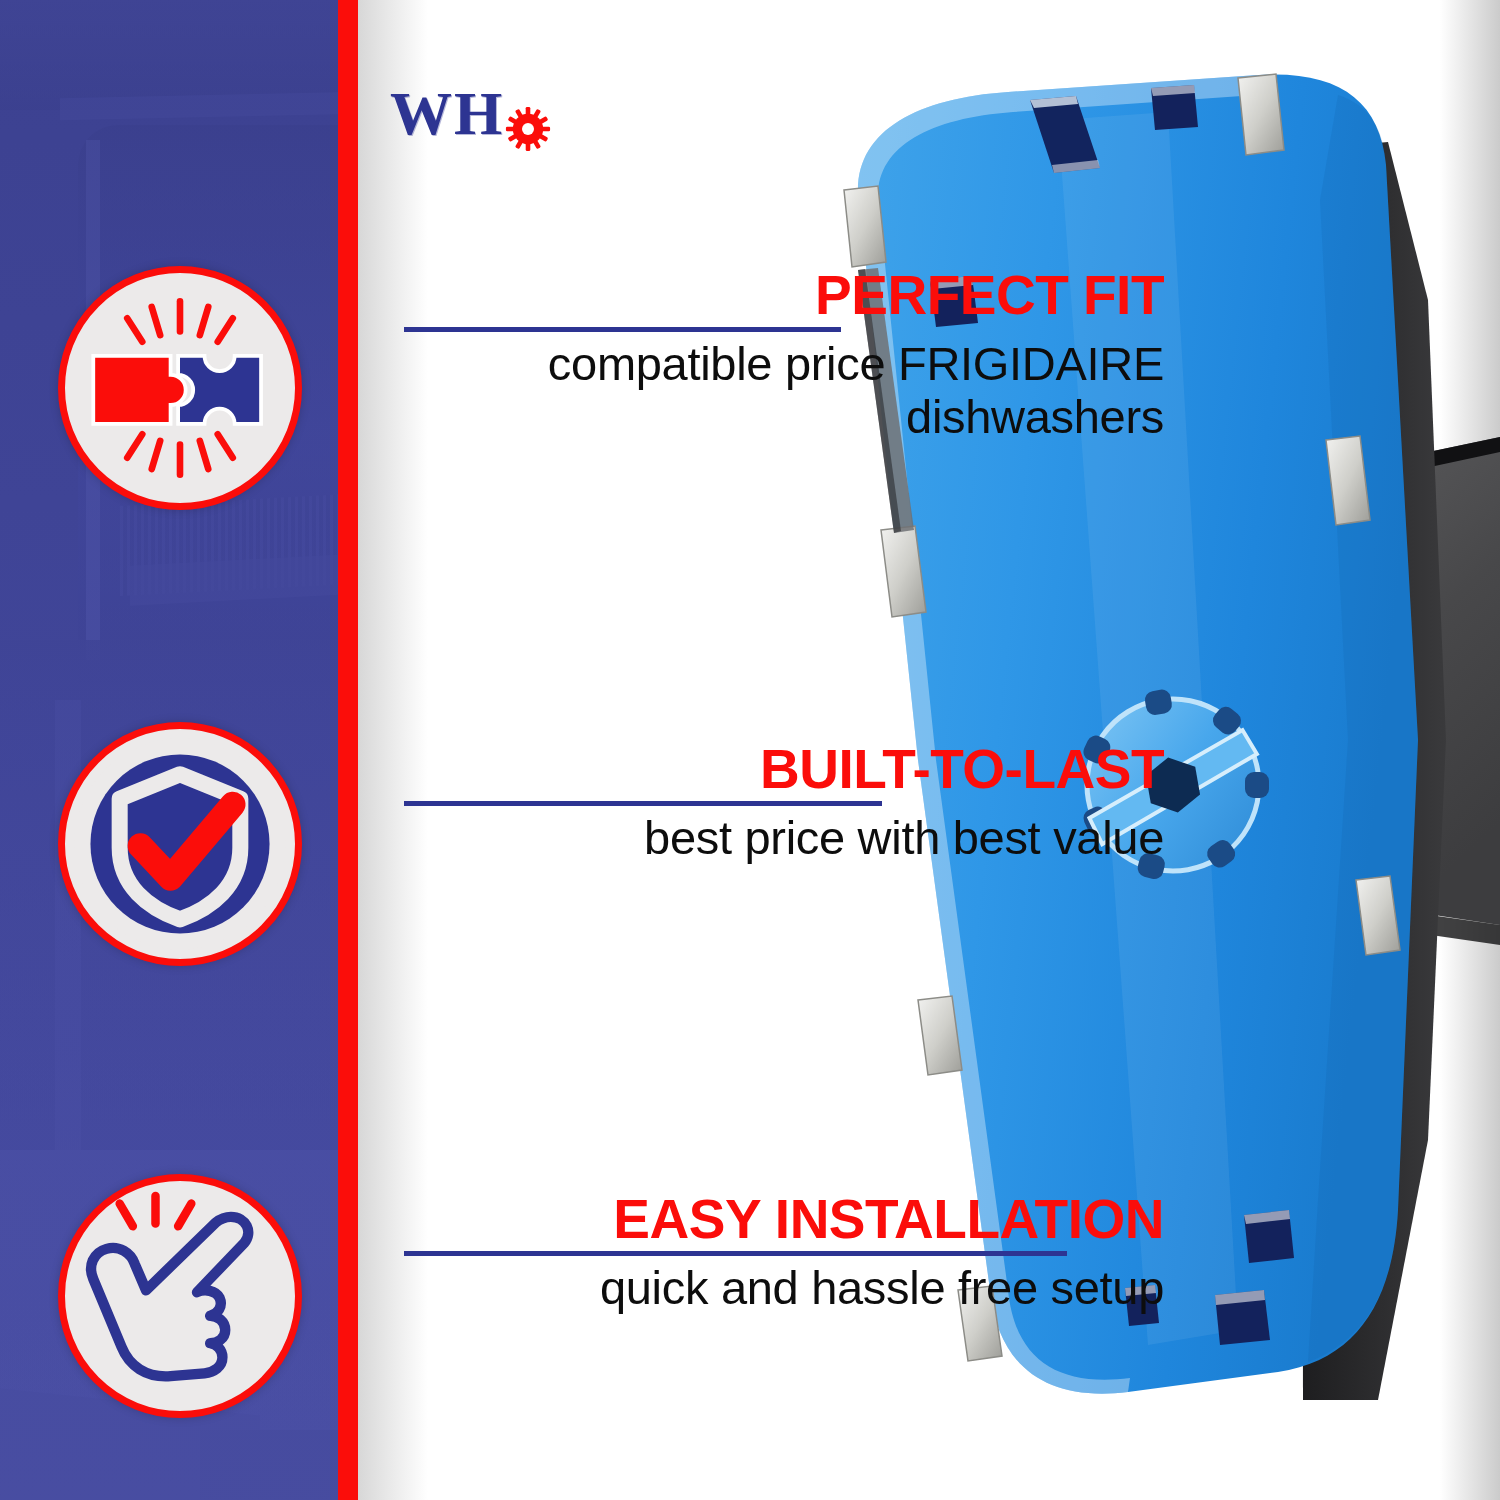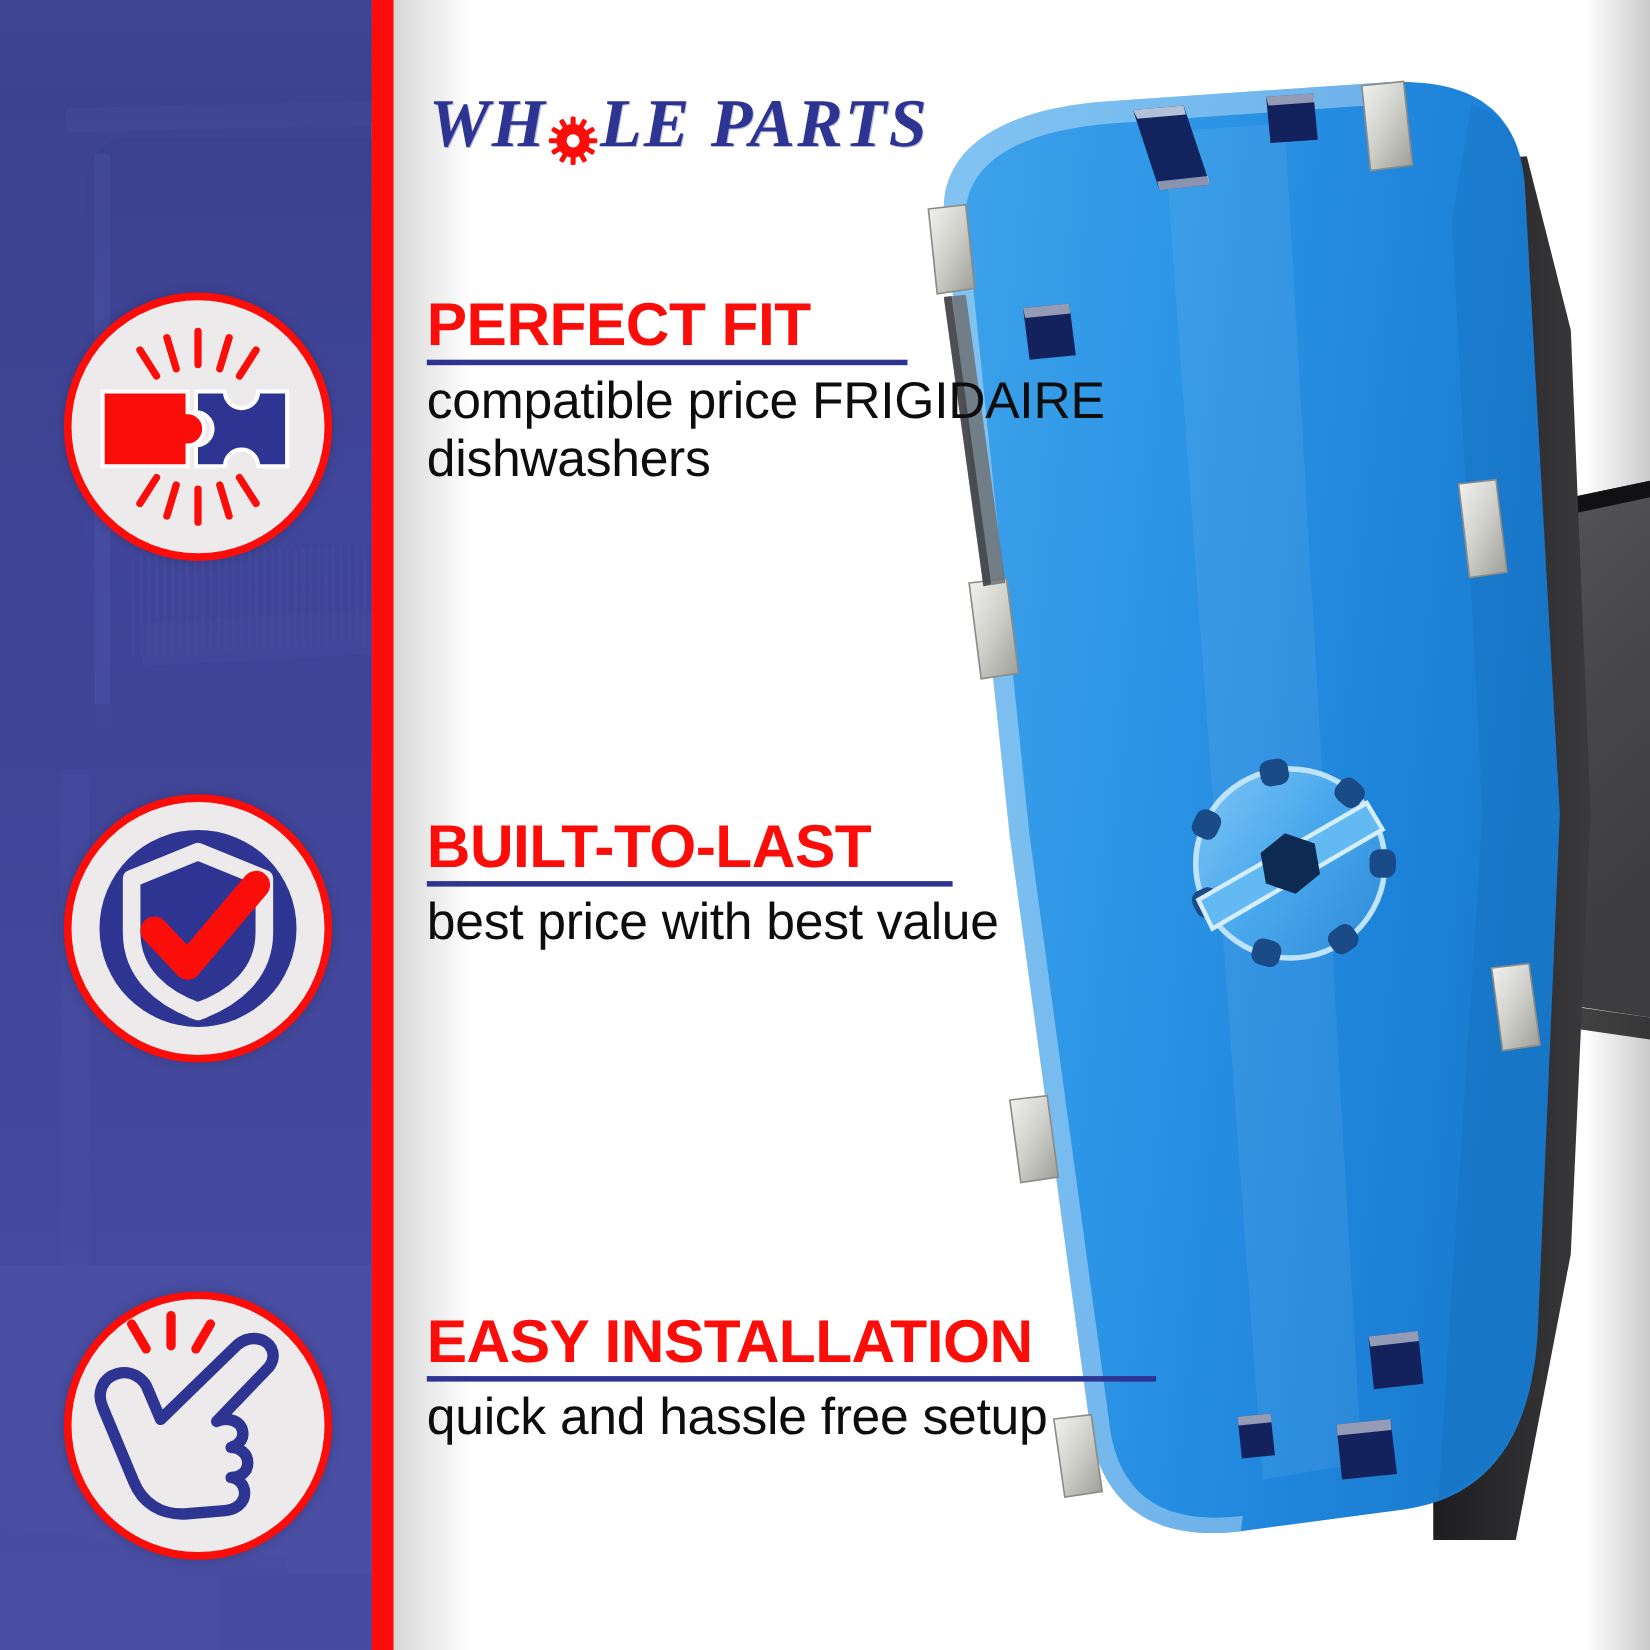--- a/index.html
+++ b/index.html
@@ -114,34 +114,33 @@
     position: absolute;
     left: 32px; top: 78px;
     display: flex; align-items: center;
     font-family: "Liberation Serif", serif;
     font-weight: bold;
     font-size: 62px;
     letter-spacing: 2px;
     color: #2d3492;
     white-space: nowrap;
     text-shadow: 1px 1px 0 rgba(45,52,146,.35);
-    font-style: italic;
   }
   .logo .lg-a, .logo .lg-b { display: inline-block; }
   .logo .gear {
     display: inline-block;
     position: relative;
     width: 46px; height: 46px;
     margin: 0 1px;
     vertical-align: middle;
     top: 5px;
   }
 
   
-  .feature { position: absolute; left: 30px; width: 760px; }
+  .feature { position: absolute; left: 46px; width: 760px; text-align: right; }
   .feature .f-head {
     color: #fb0d0a;
     font-size: 55px;
     font-weight: bold;
     line-height: 1.0;
     letter-spacing: -0.5px;
     white-space: nowrap;
   }
   .feature .f-rule {
     height: 5px;
@@ -351,21 +350,20 @@
               <rect x="45" y="2" width="10" height="18" rx="3" transform="rotate(210 50 50)"></rect>
               <rect x="45" y="2" width="10" height="18" rx="3" transform="rotate(240 50 50)"></rect>
               <rect x="45" y="2" width="10" height="18" rx="3" transform="rotate(270 50 50)"></rect>
               <rect x="45" y="2" width="10" height="18" rx="3" transform="rotate(300 50 50)"></rect>
               <rect x="45" y="2" width="10" height="18" rx="3" transform="rotate(330 50 50)"></rect>
             </g>
           </g>
           <circle cx="50" cy="50" r="13" fill="#ffffff"></circle>
         </svg>
       </span>
-      <span class="lg-b">LE PARTS</span>
     </div>
 
     <div class="feature" id="feature-0">
       <div class="f-head">PERFECT FIT</div>
       <div class="f-rule"></div>
       <div class="f-body">compatible price FRIGIDAIRE dishwashers</div>
     </div>
 
     <div class="feature" id="feature-1">
       <div class="f-head">BUILT-TO-LAST</div>

